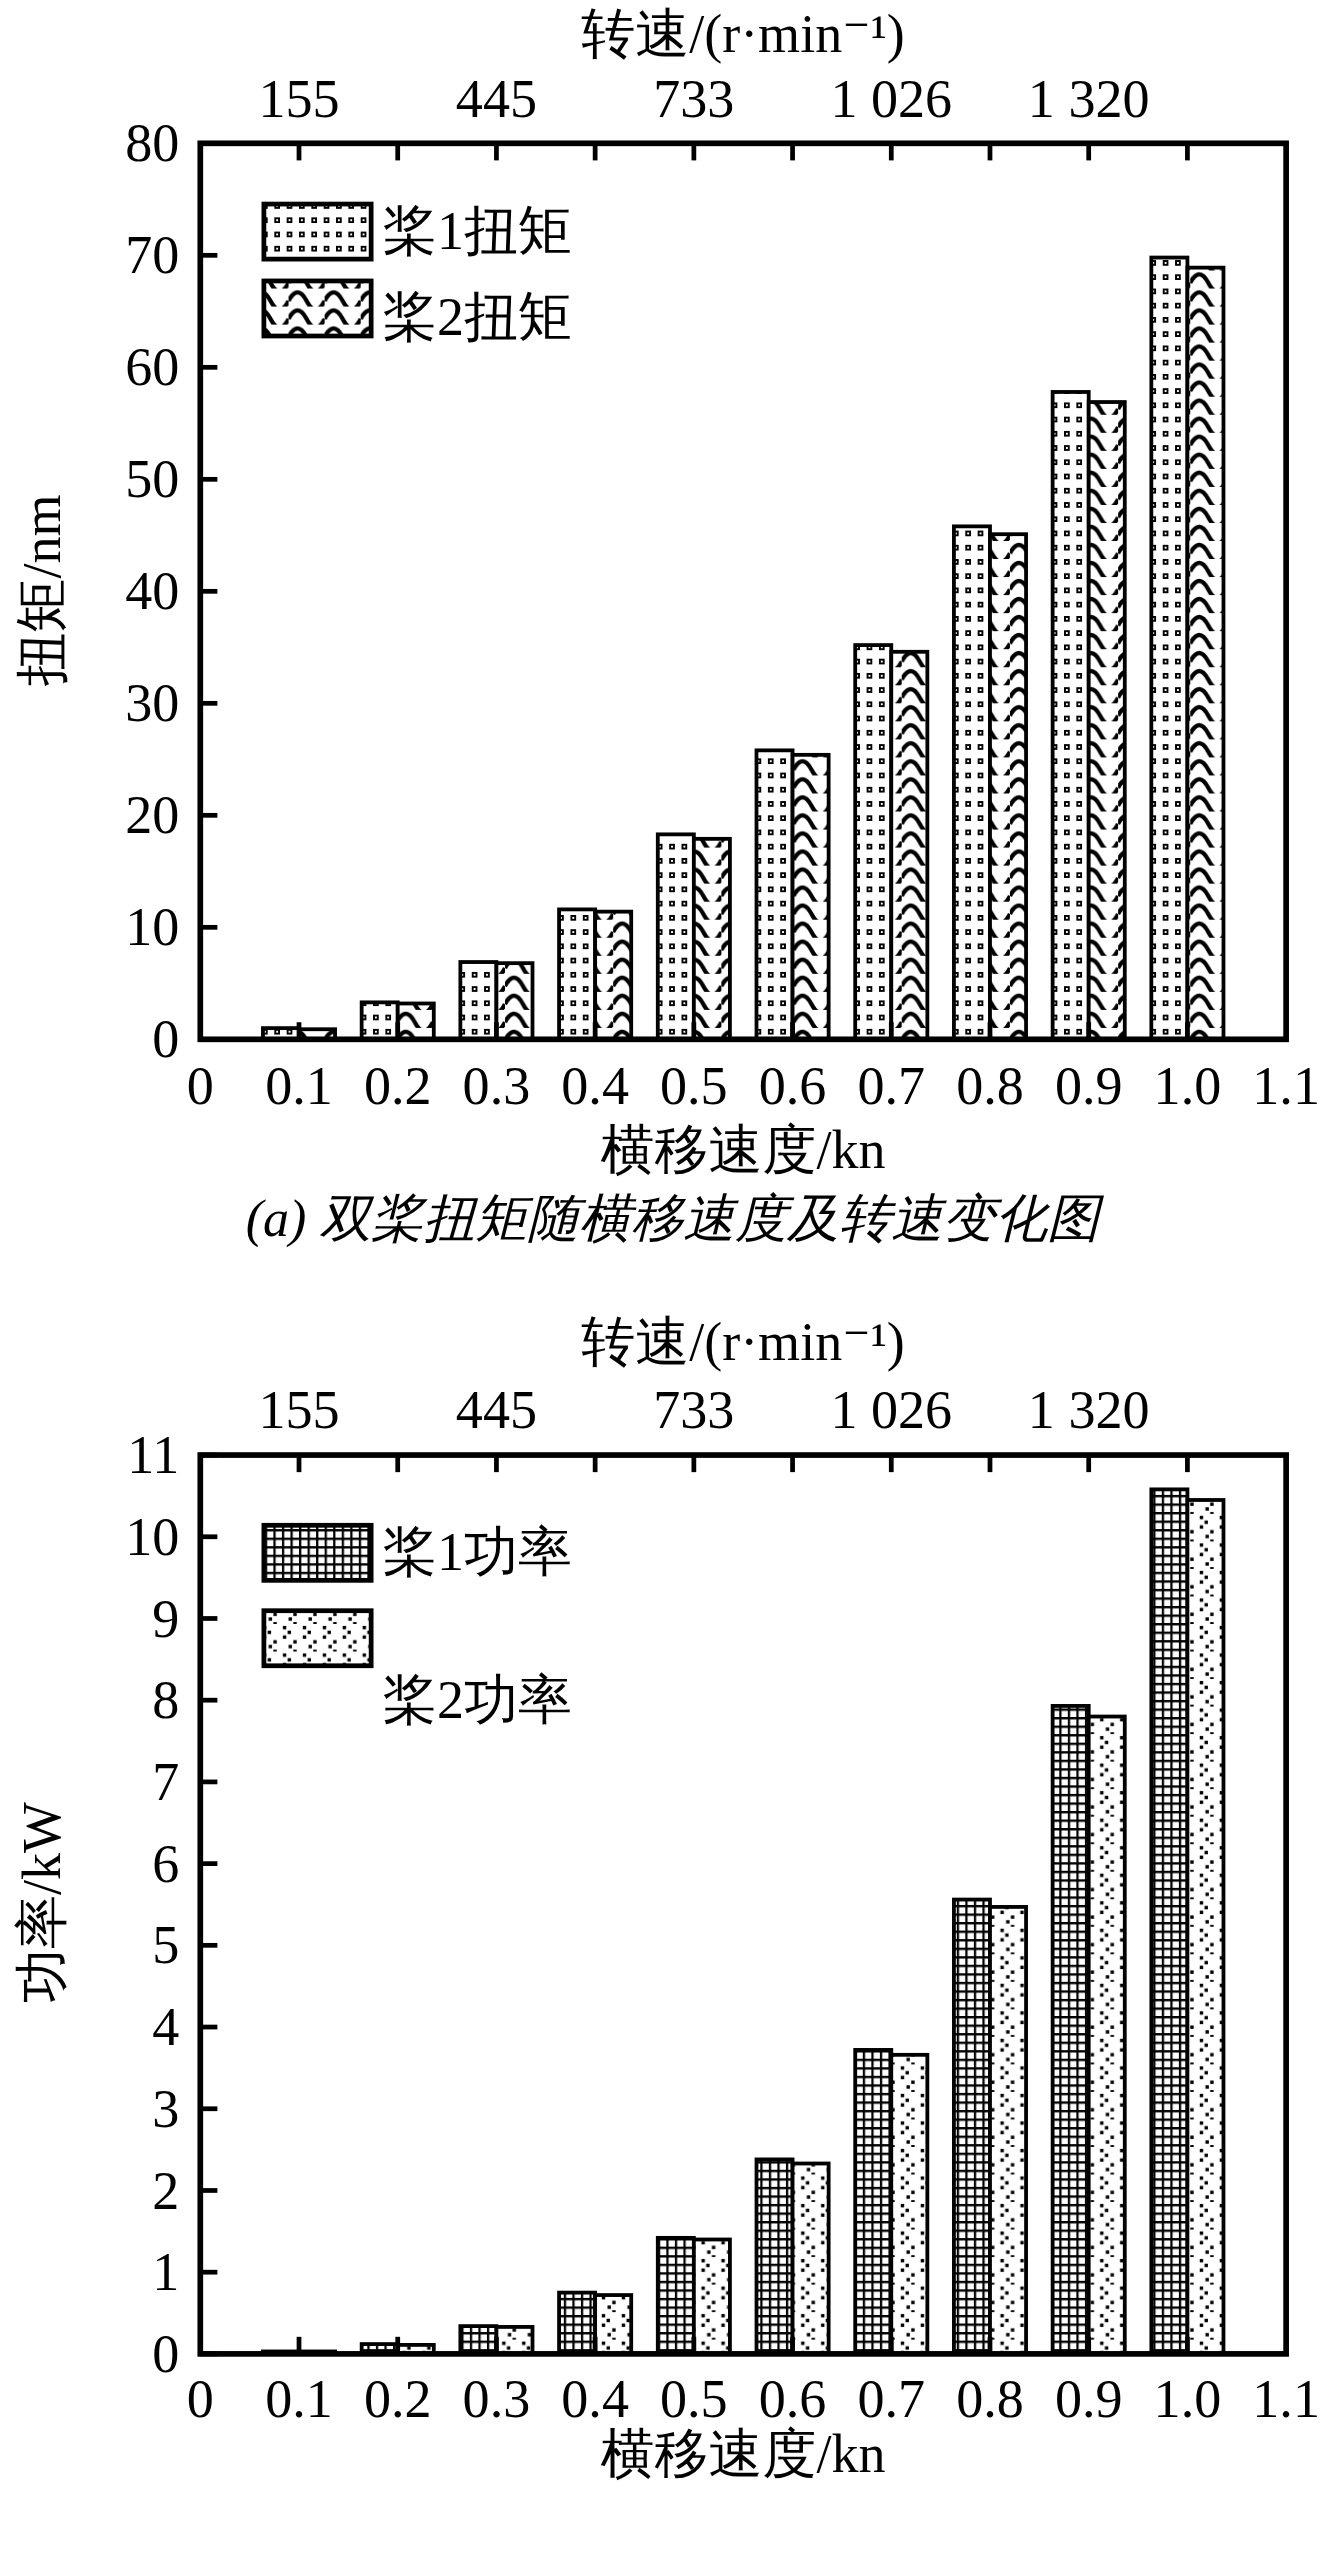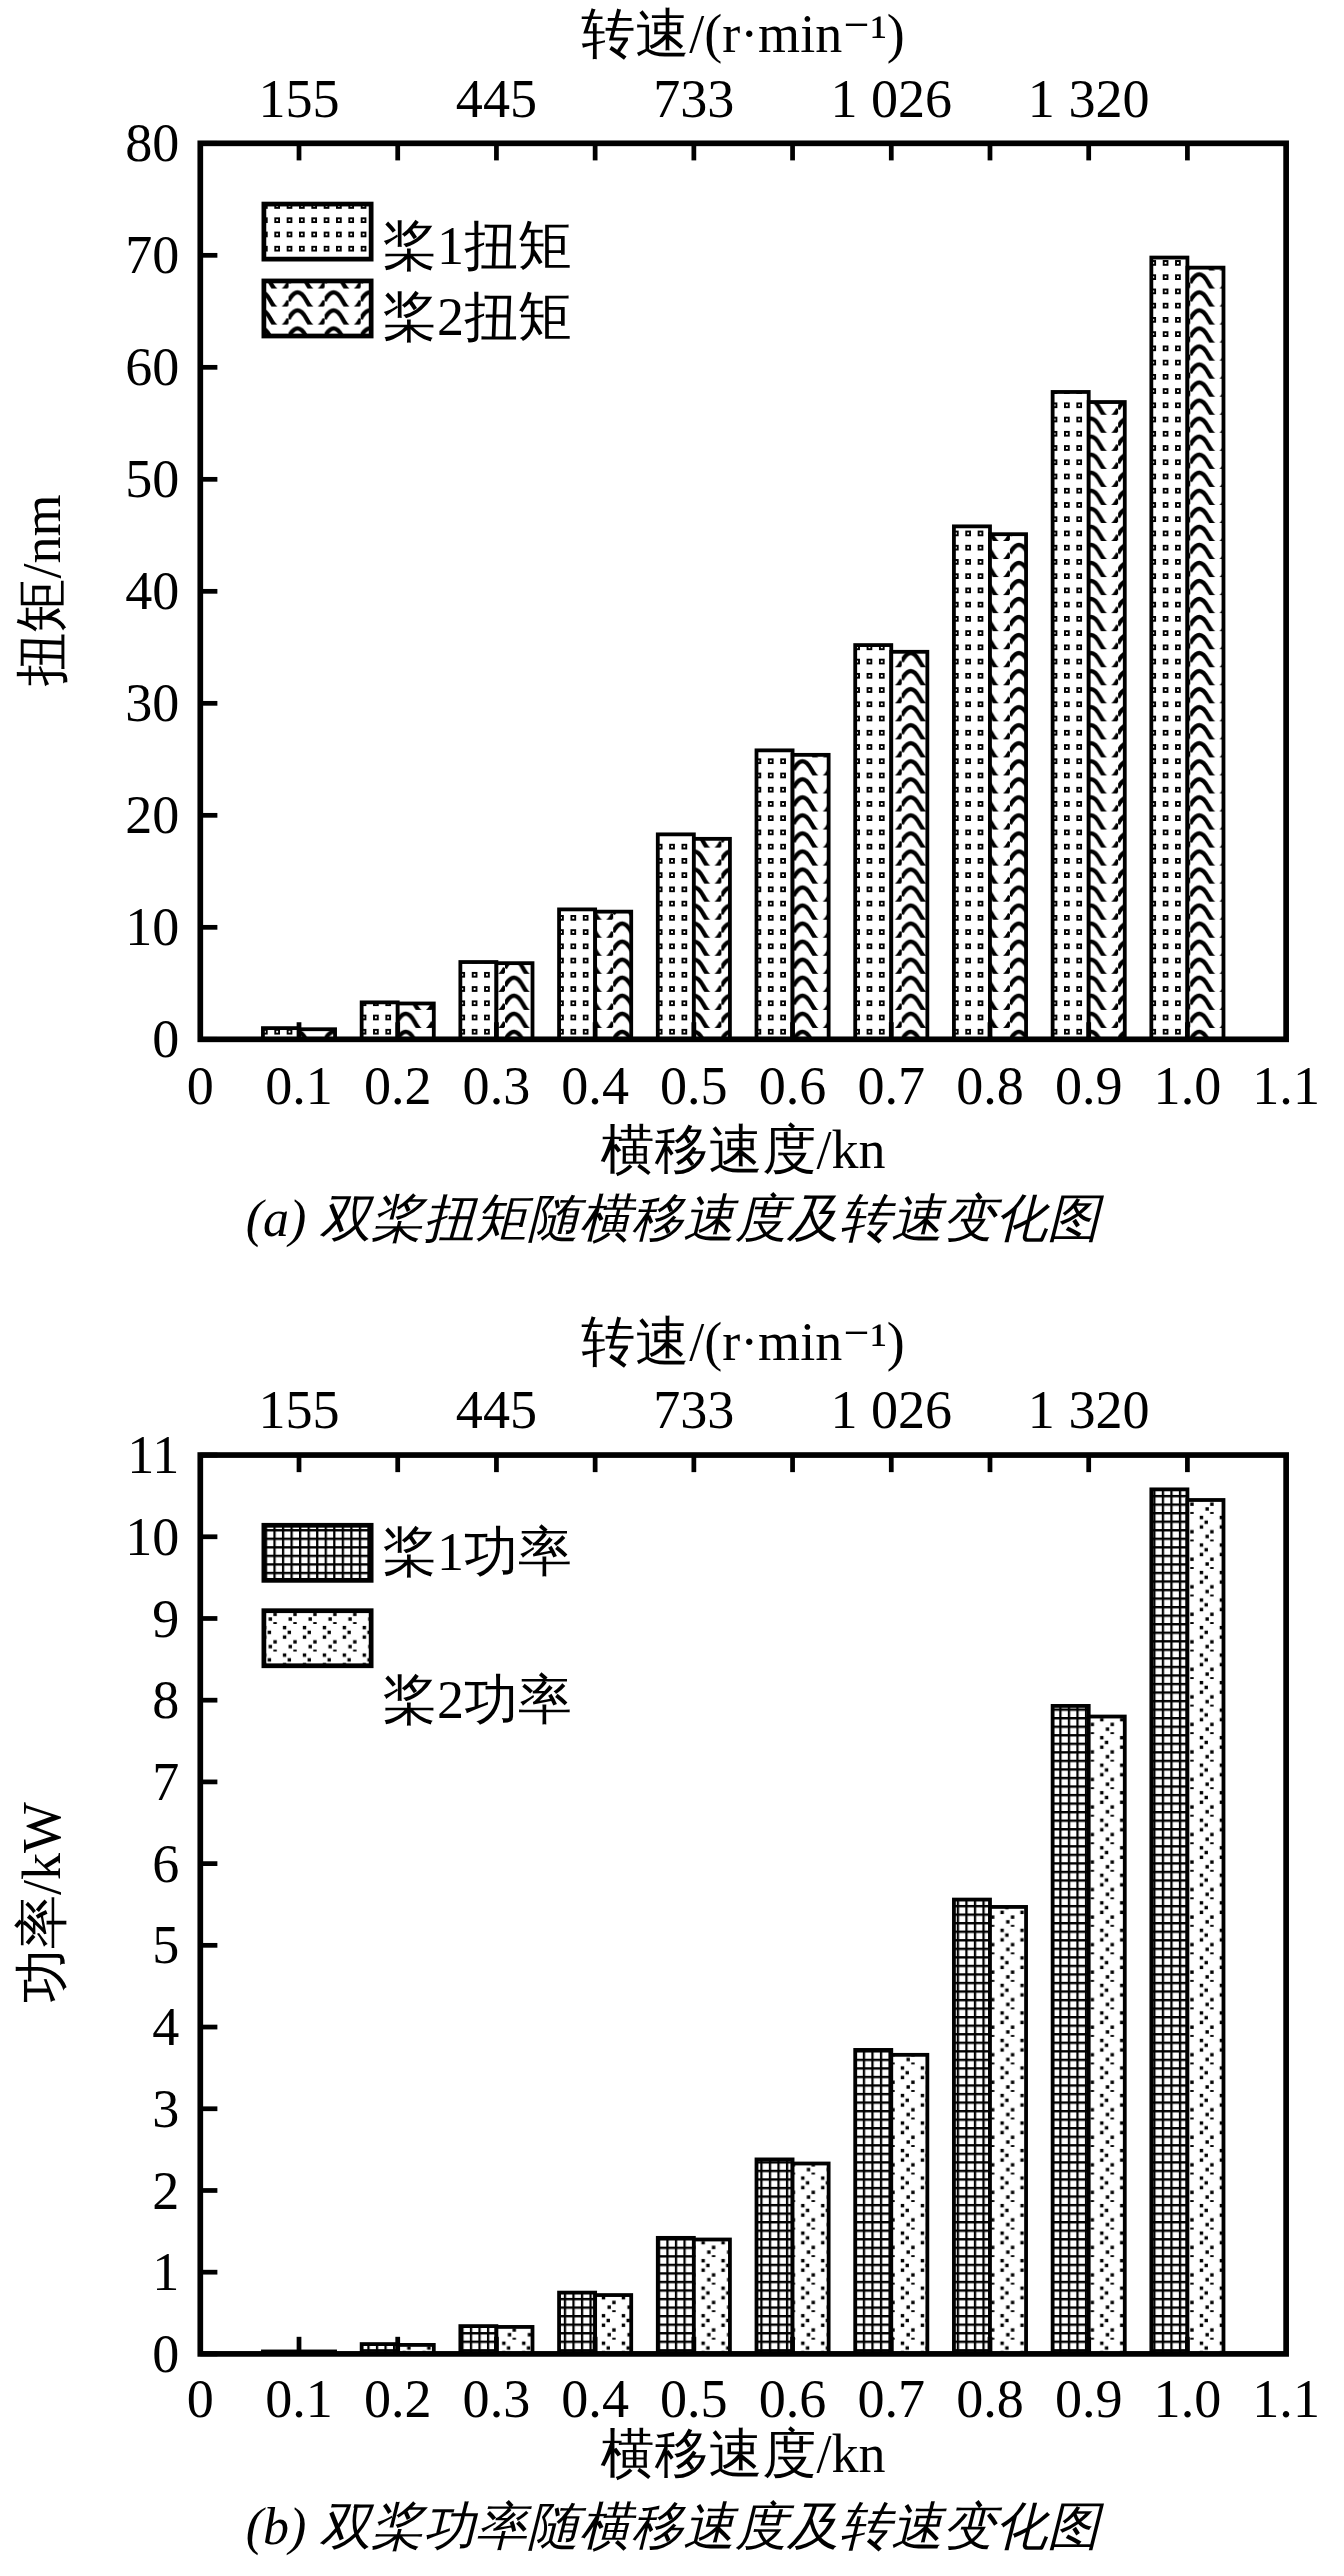--- a/index.html
+++ b/index.html
@@ -207,23 +207,22 @@
         <text x="1147" y="1505" text-anchor="middle" font-size="57">1 320</text>
         <rect x="278" y="1607" width="113" height="58" fill="url(#pat-grid)" stroke="#000" stroke-width="5"></rect>
         <rect x="278" y="1697" width="113" height="58" fill="url(#pat-speckle)" stroke="#000" stroke-width="5"></rect>
       </g>
     </svg>
 
   <div class="overlay axis-title" style="left:200px;width:1086px;top:5.7px;">转速/(r·min⁻¹)</div>
   <div class="overlay axis-title ytitle" style="left:-193px;top:560px;">扭矩/nm</div>
   <div class="overlay axis-title" style="left:200px;width:1086px;top:1122px;">横移速度/kn</div>
   <div class="overlay caption" style="left:0px;width:1345px;top:1192px;">(a) 双桨扭矩随横移速度及转速变化图</div>
-  <div class="overlay axis-title" style="left:383px;top:218px;text-align:center;">桨1扭矩</div>
+  <div class="overlay axis-title" style="left:383px;top:203px;text-align:center;">桨1扭矩</div>
   <div class="overlay axis-title" style="left:383px;top:281px;text-align:right;margin-top:8px;">桨2扭矩</div>
 
   <div class="overlay axis-title" style="left:200px;width:1086px;top:1314px;">转速/(r·min⁻¹)</div>
   <div class="overlay axis-title ytitle" style="left:-193px;top:1872px;">功率/kW</div>
   <div class="overlay axis-title" style="left:200px;width:1086px;top:2426px;">横移速度/kn</div>
-  <div class="overlay caption" style="left:0px;width:1345px;top:2500px;">(b) 双桨功率随横移速度及转速变化图</div>
   <div class="overlay axis-title" style="left:383px;top:1524px;text-align:right;">桨1功率</div>
   <div class="overlay axis-title" style="left:383px;top:1672px;text-align:left;">桨2功率</div>
 </div>
 
 
 </body></html>

